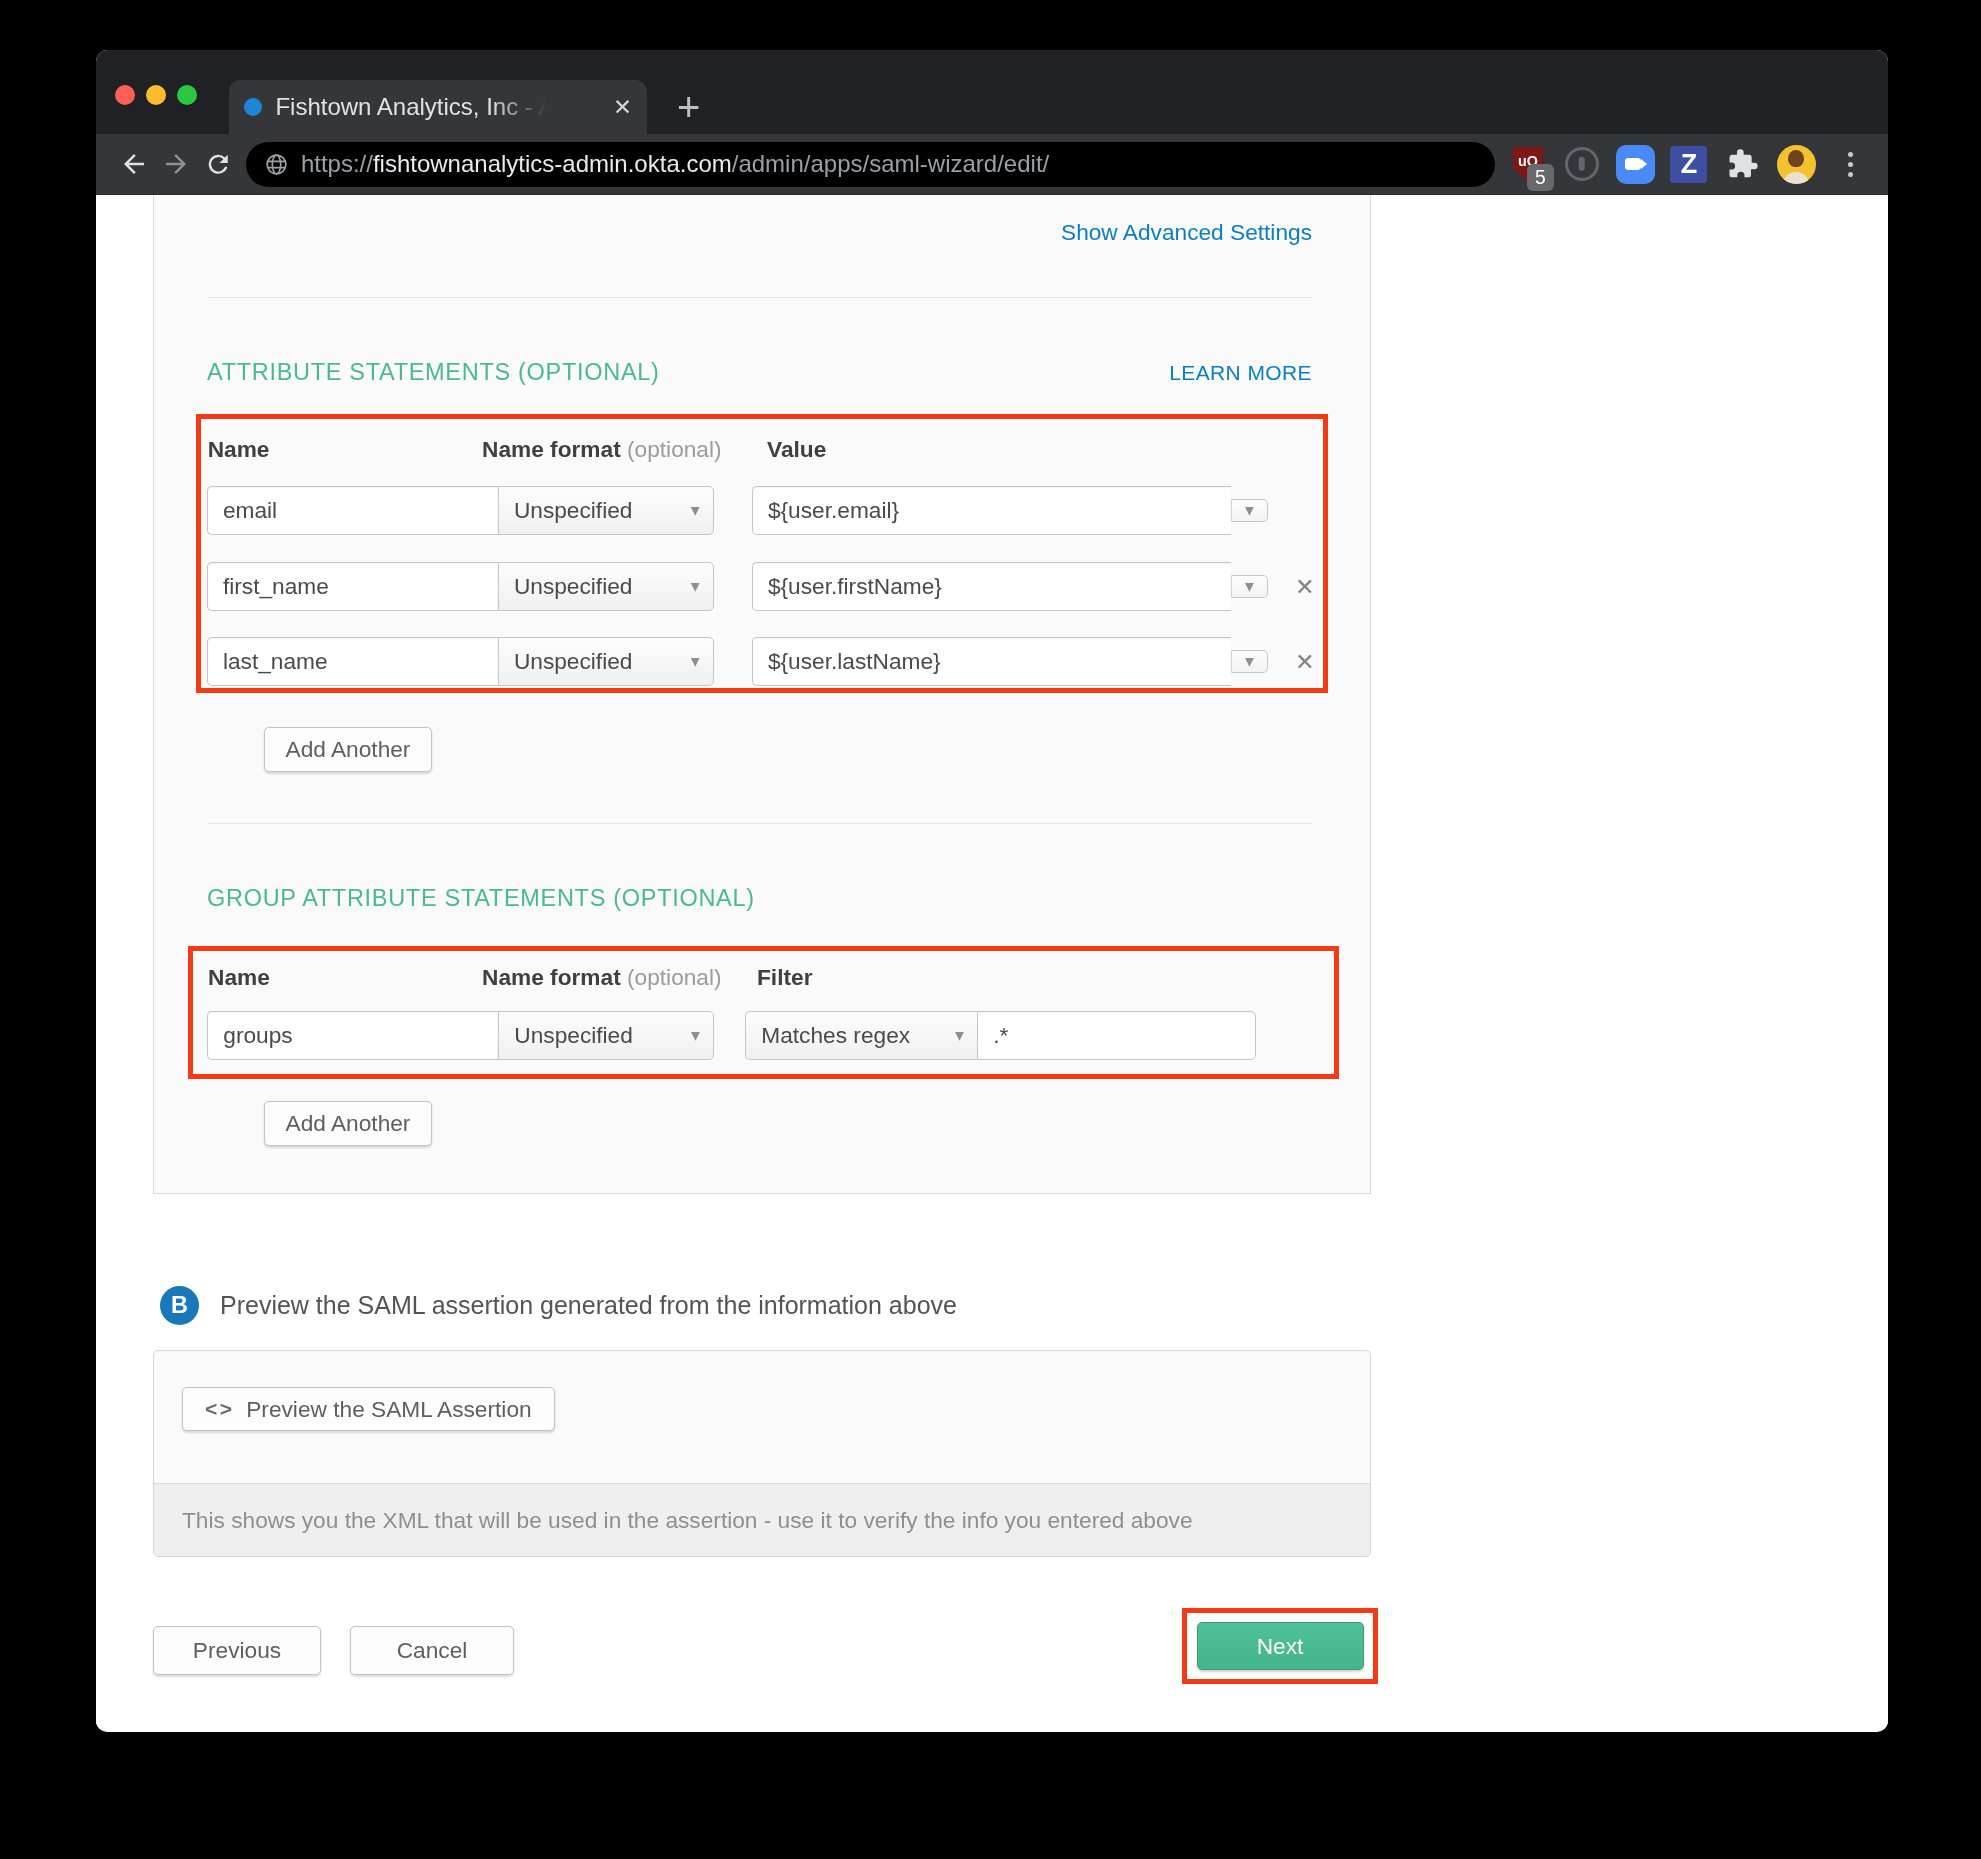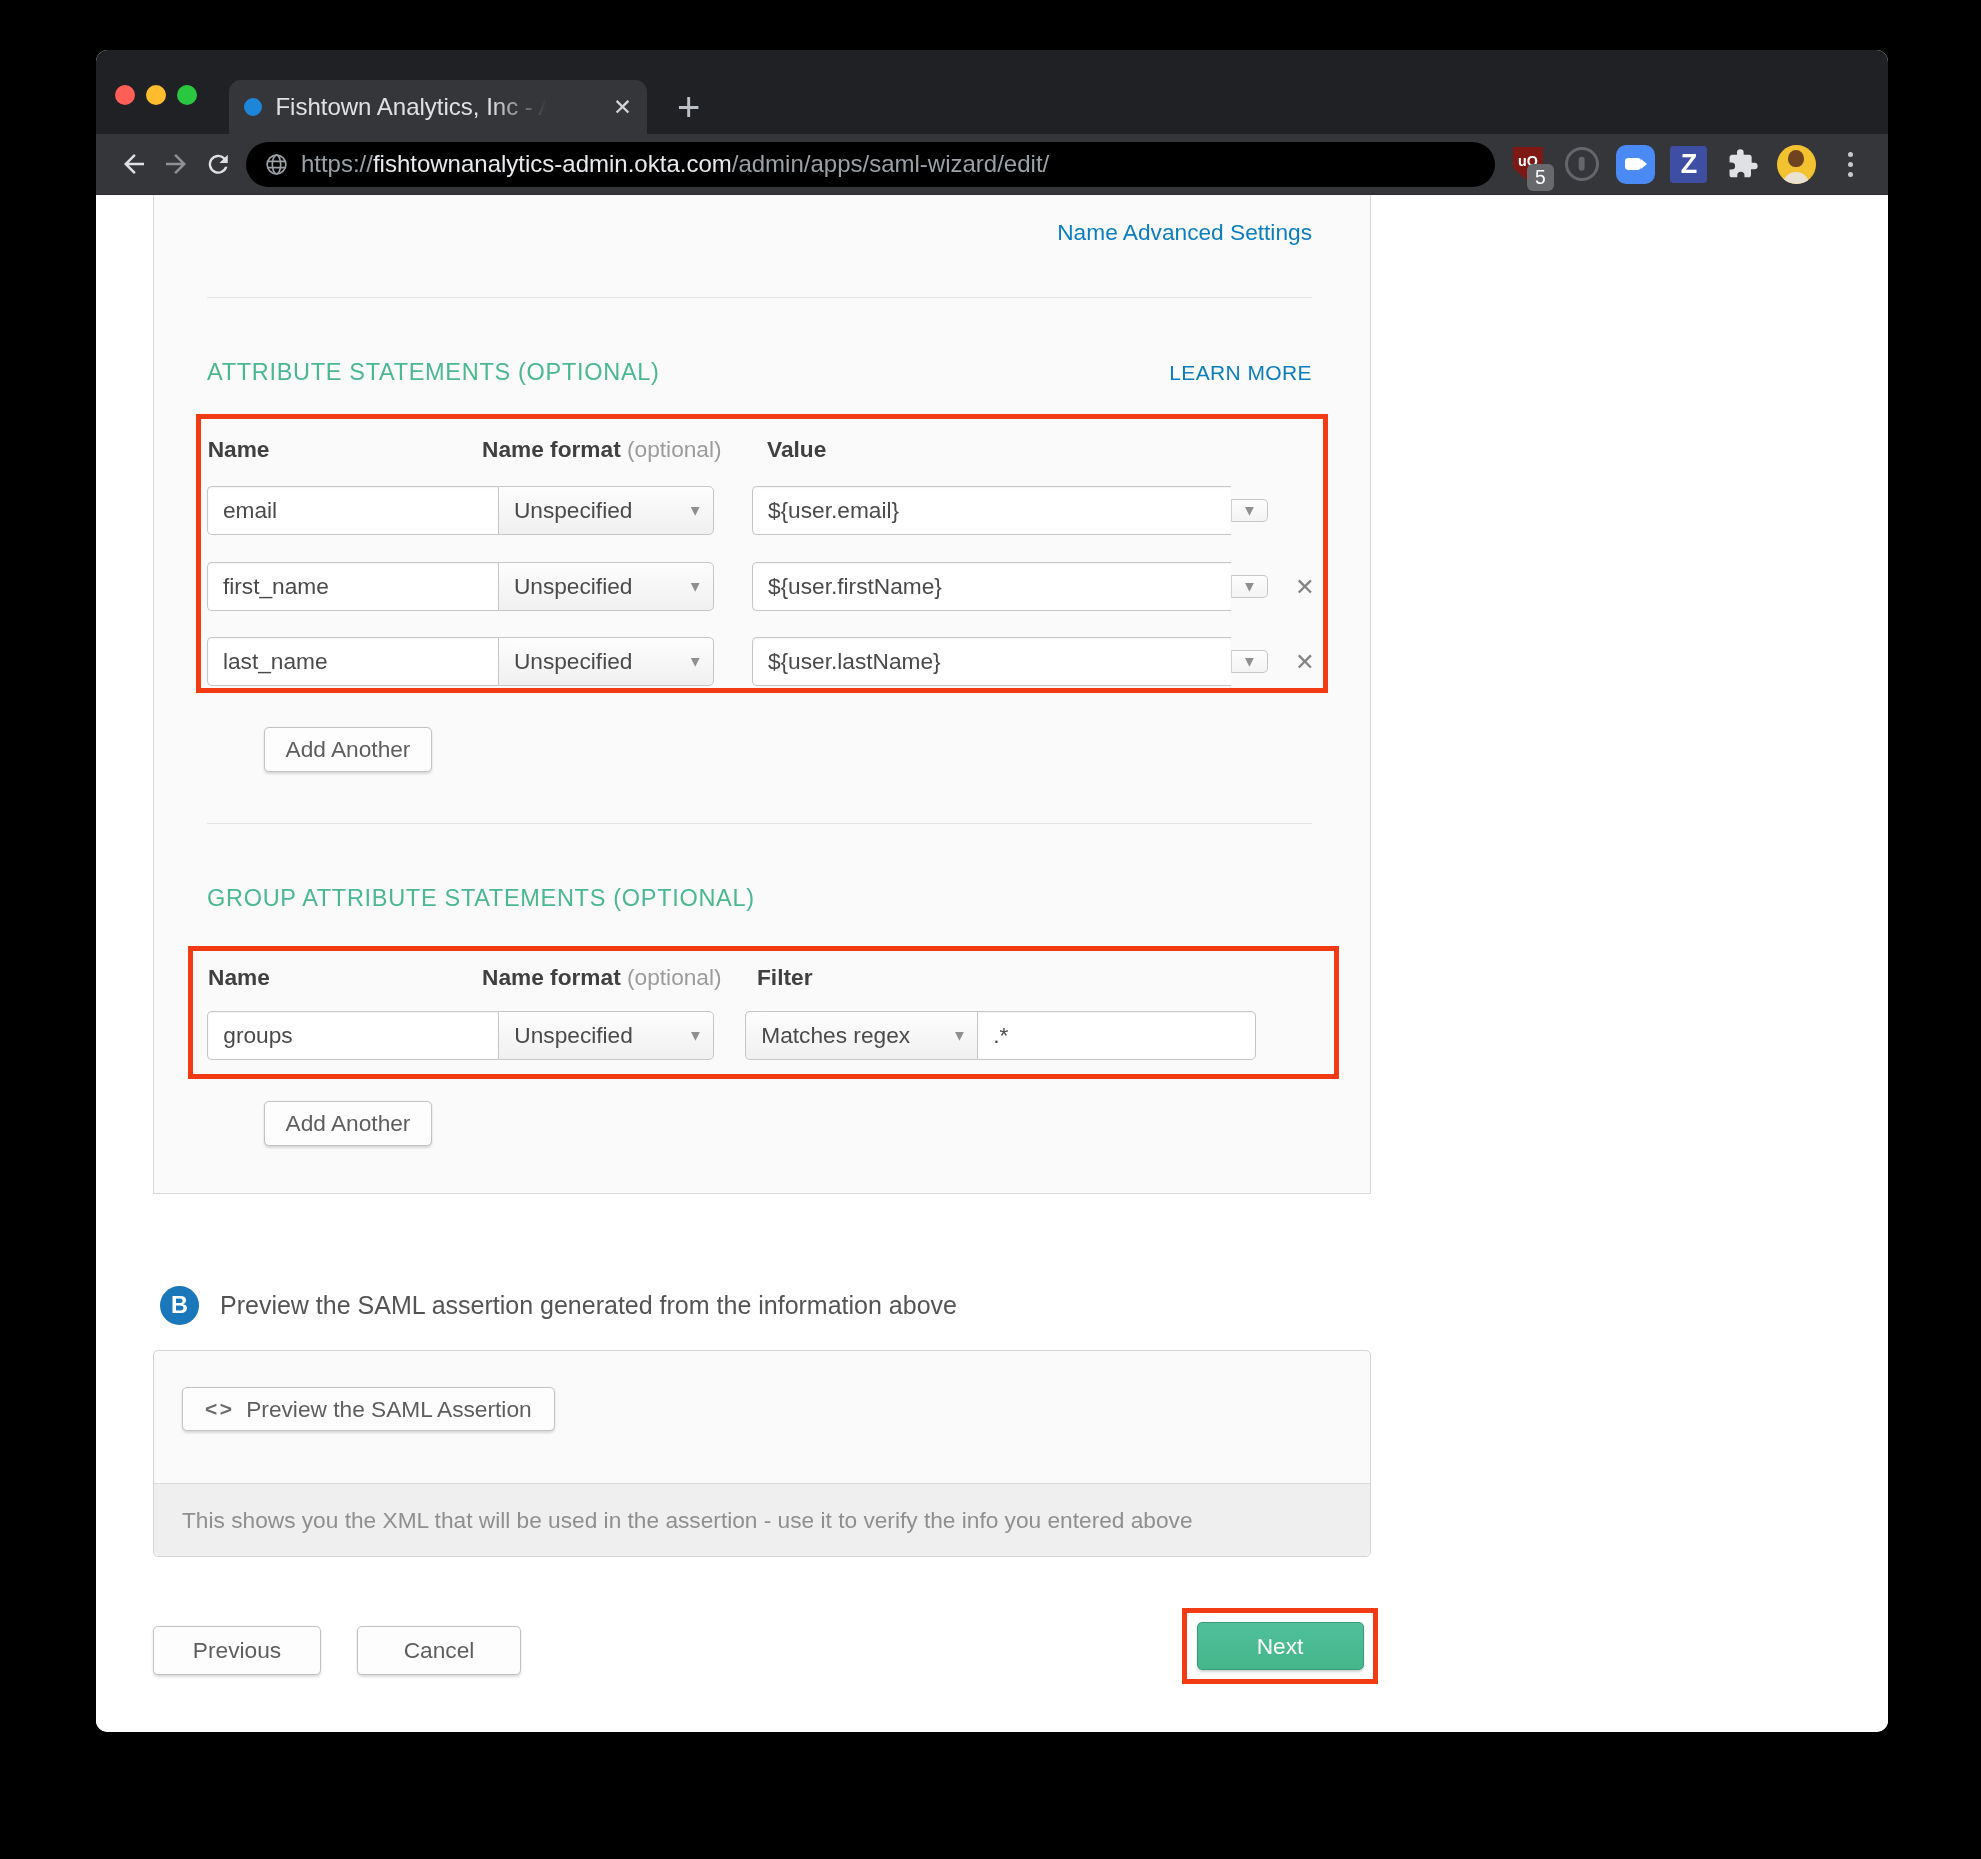--- a/index.html
+++ b/index.html
@@ -97,21 +97,21 @@
 
   .preview-panel { position:absolute; left:57px; top:1155px; width:1218px; height:207px; background:#fafafa;
     border:0.8px solid #d5d5d5; border-radius:5px; }
   .preview-btn { position:absolute; left:28px; top:36px; height:44px; padding:0 22px; }
   .code-ico { color:#6b6b6b; font-size:21px; font-weight:bold; letter-spacing:2.5px; margin-right:11.7px; }
   .preview-info { position:absolute; left:0; right:0; bottom:0; height:73px; background:#efefef;
     border-top:0.8px solid #dcdcdc; border-radius:0 0 5px 5px; display:flex; align-items:center; padding:0 28px;
     color:#8f8f8f; font-size:22.7px; }
 
   .prev-btn { position:absolute; left:57px; top:1431px; width:168px; height:49px; }
-  .cancel-btn { position:absolute; left:261px; top:1431px; width:164px; height:49px; }
+  .cancel-btn { position:absolute; left:254px; top:1431px; width:164px; height:49px; }
   .next-wrap { position:absolute; left:1086px; top:1413px; width:196px; height:76px; border:5px solid #f23a15;
     display:flex; align-items:center; justify-content:center; }
   .next-btn { width:167px; height:48px; background:linear-gradient(#4fc09a,#45b58b); border:0.8px solid #3a9a75;
     border-radius:5px; color:#fff; font-size:22.7px; display:flex; align-items:center; justify-content:center;
     box-shadow:0 1.7px 2.5px rgba(0,0,0,.18); cursor:pointer; }
 </style>
 </head>
 <body>
 
 <div class="window">
@@ -188,21 +188,21 @@
             <i></i>
             <i></i>
           </div>
       </div>
     </div>
   </div>
 
   <div class="content">
 
     <div class="card">
-      <a class="link advanced">Name Advanced Settings</a>
+      <a class="link advanced">Show Advanced Settings</a>
       <div class="hr" style="top:102px;"></div>
 
       <div class="sec-head" style="top:164px;">
         <span class="green-title">ATTRIBUTE STATEMENTS (OPTIONAL)</span>
         <a class="link learn">LEARN MORE</a>
       </div>
 
       <div class="redbox" style="left:42px; top:219px; width:1132px; height:279px;">
         <span class="lbl" style="left:6.7px; top:17px;"><span>Name</span></span>
         <span class="lbl" style="left:281px; top:17px;"><span>Name format</span> <span class="opt">(optional)</span></span>

